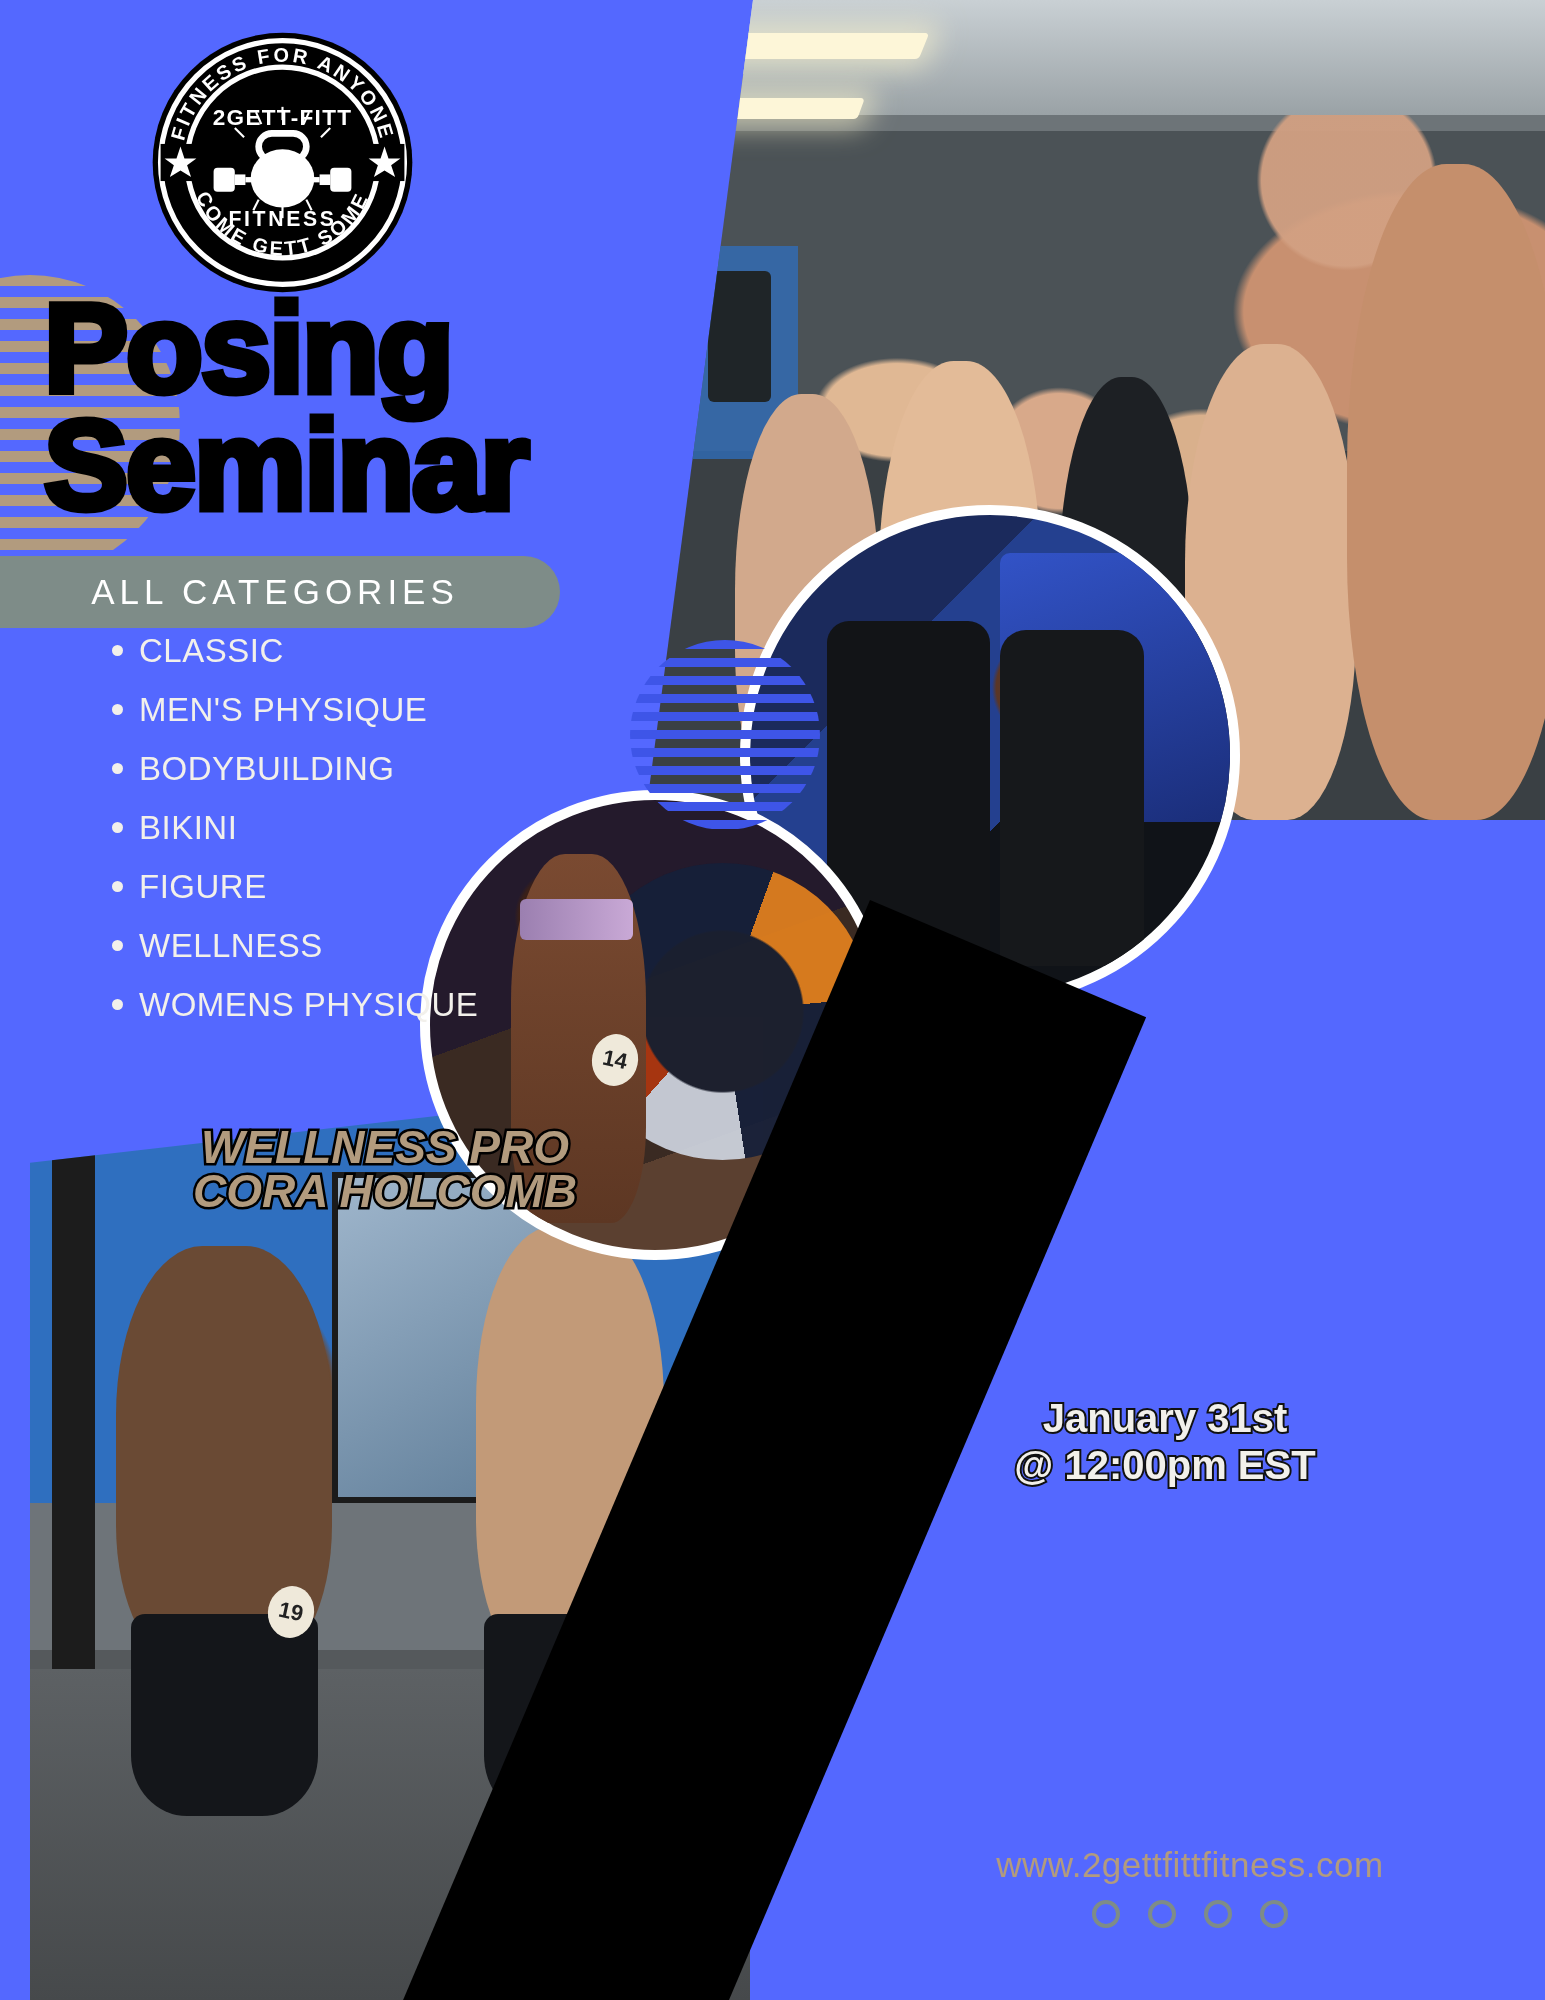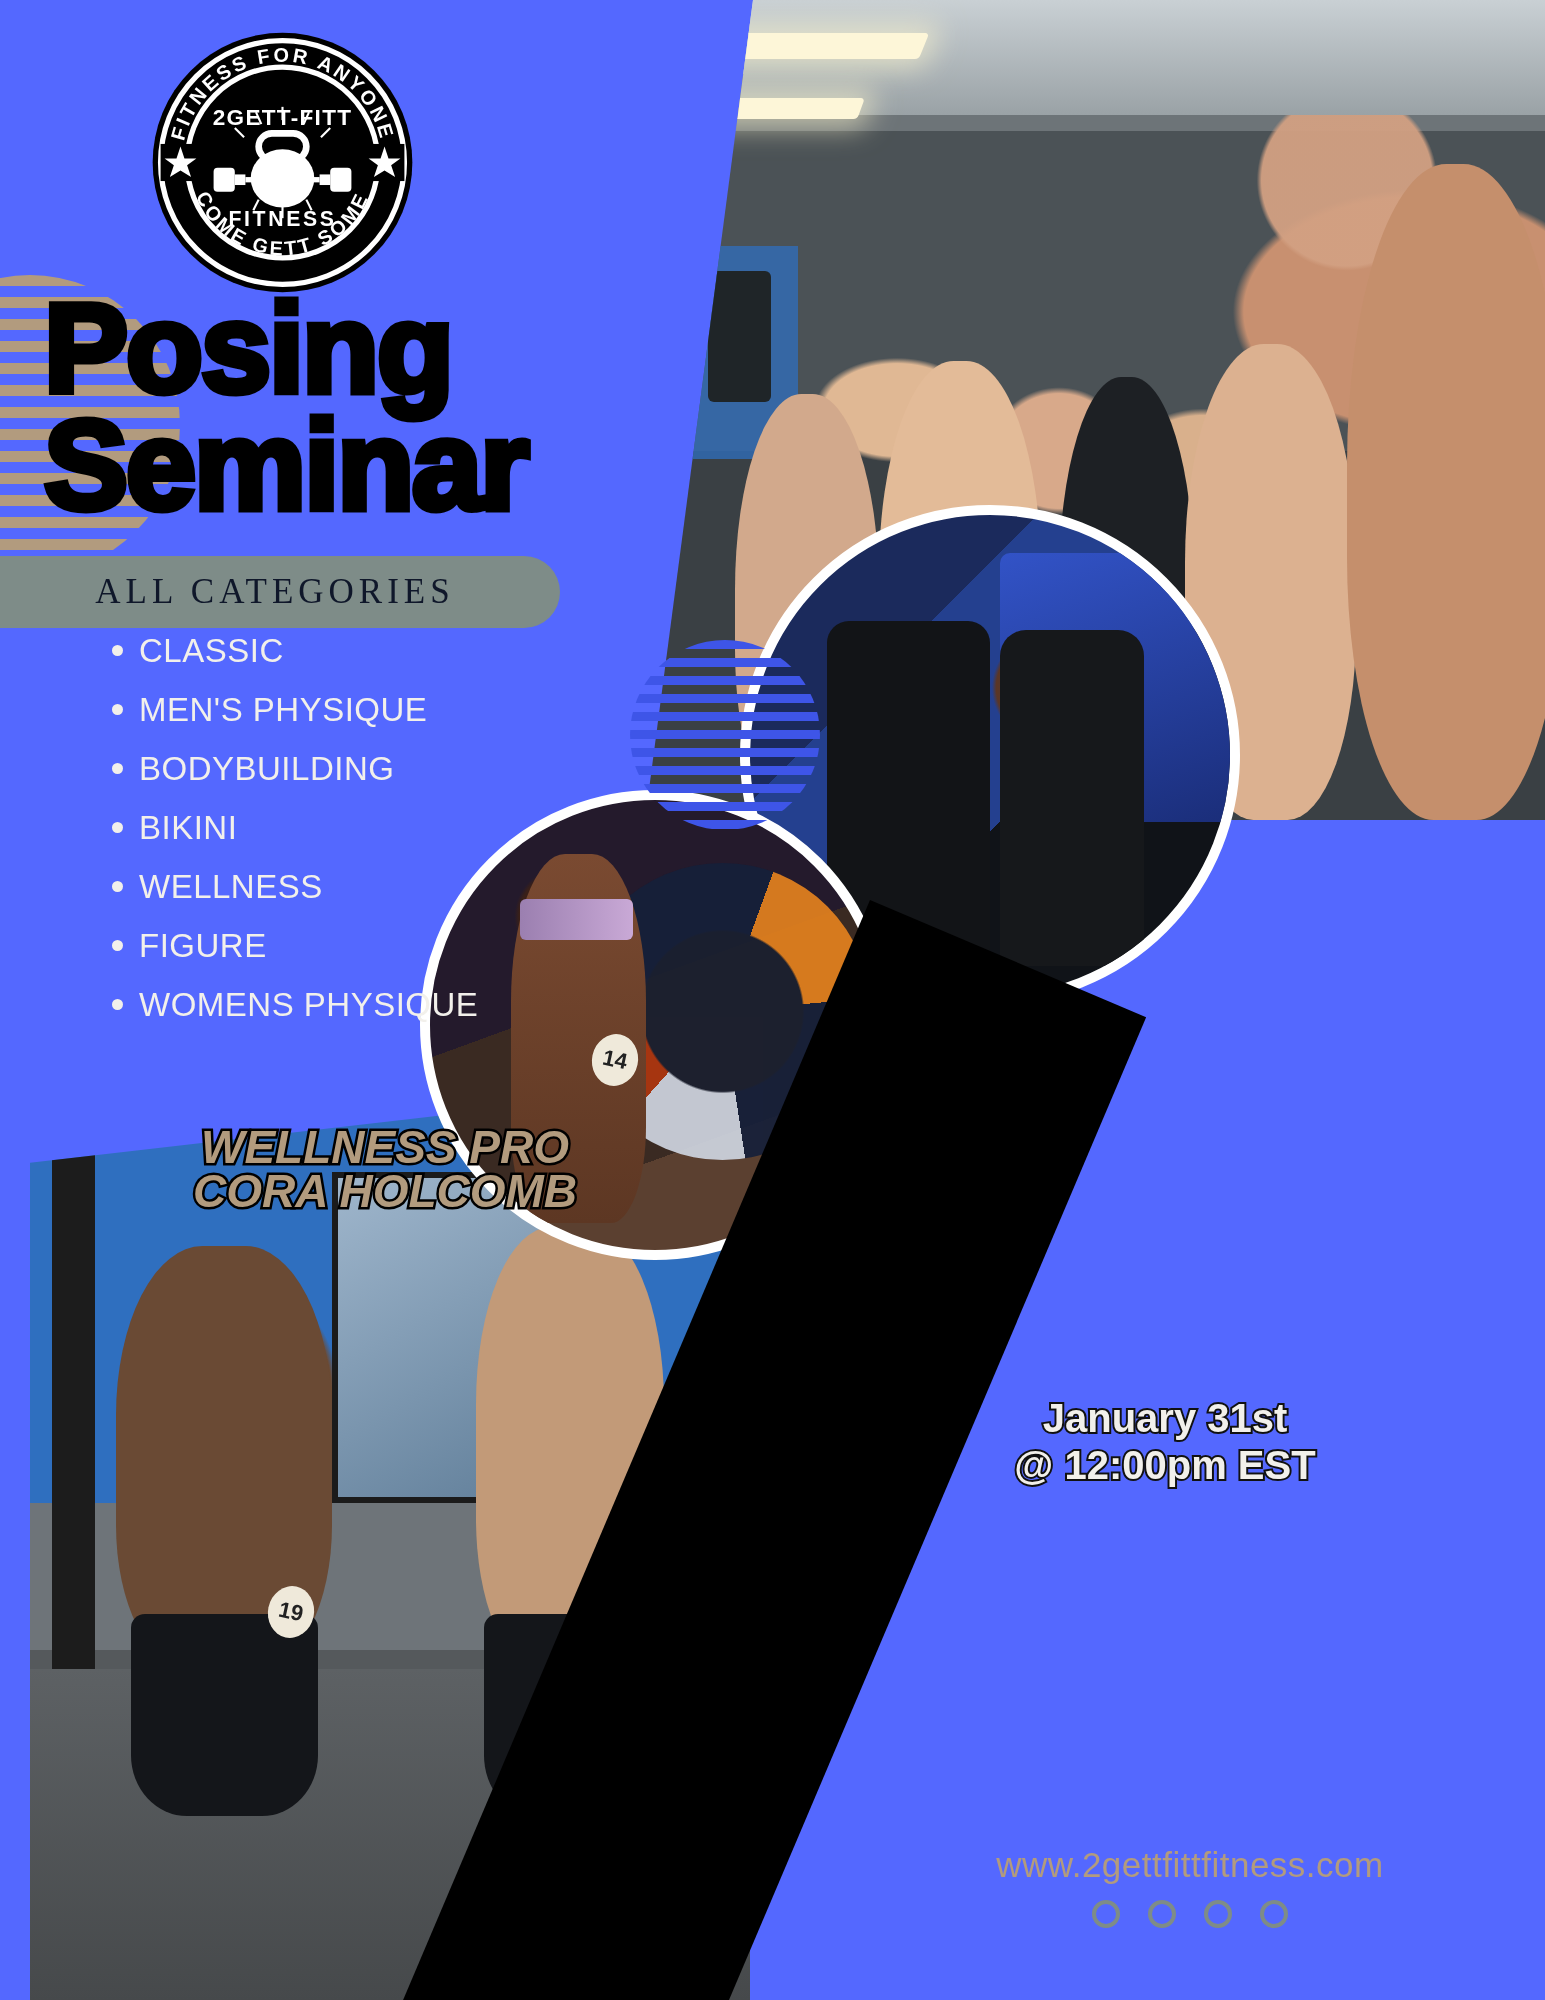--- a/index.html
+++ b/index.html
@@ -164,23 +164,22 @@
   }
   .headline span{ display:block; }
 
   
   .cat-pill{
     position:absolute; left:-60px; top:556px; width:620px; height:72px;
     background:#7E8C88; border-radius:0 40px 40px 0;
     display:flex; align-items:center; justify-content:center;
   }
   .cat-pill-label{
-    color:#0f172a; font-size:35px; letter-spacing:5px; font-weight:400;
+    color:#ffffff; font-size:35px; letter-spacing:5px; font-weight:400;
     padding-left:50px;
-    font-family:Liberation Serif, serif;
   }
 
   
   .cat-list{ position:absolute; left:112px; top:634px; width:520px; }
   .cat-item{
     display:flex; align-items:center; gap:16px;
     color:#F2F0EB; font-size:33px; line-height:1; margin-bottom:26px;
     letter-spacing:.5px;
   }
   .cat-dot{
@@ -348,25 +347,25 @@
     <li class="cat-item">
       <span class="cat-dot"></span>
       <span>BODYBUILDING</span>
     </li>
     <li class="cat-item">
       <span class="cat-dot"></span>
       <span>BIKINI</span>
     </li>
     <li class="cat-item">
       <span class="cat-dot"></span>
+      <span>FIGURE</span>
+    </li>
+    <li class="cat-item">
+      <span class="cat-dot"></span>
       <span>WELLNESS</span>
-    </li>
-    <li class="cat-item">
-      <span class="cat-dot"></span>
-      <span>FIGURE</span>
     </li>
     <li class="cat-item">
       <span class="cat-dot"></span>
       <span>WOMENS PHYSIQUE</span>
     </li>
   </ul>
 
   <div class="guest">
     <span>WELLNESS PRO</span>
     <span>CORA HOLCOMB</span>

